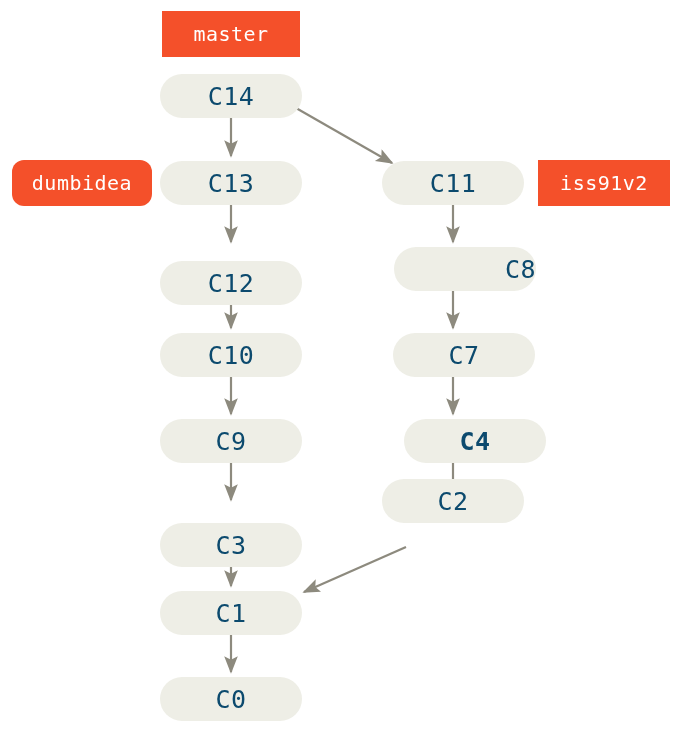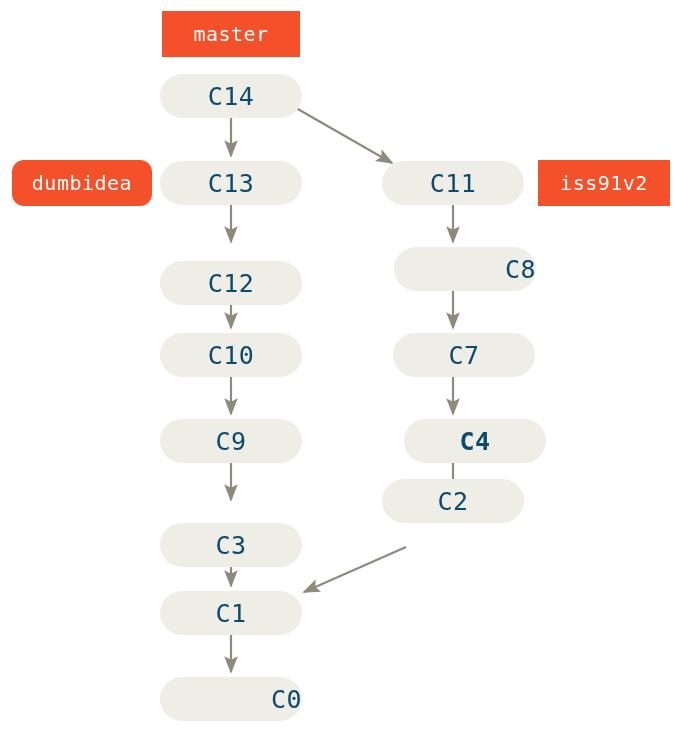--- a/index.html
+++ b/index.html
@@ -118,21 +118,21 @@
   </div>
   <div class="commit-node" style="left:160px; top:419px;">
     <span class="commit-label">C9</span>
   </div>
   <div class="commit-node" style="left:160px; top:523px;">
     <span class="commit-label">C3</span>
   </div>
   <div class="commit-node" style="left:160px; top:591px;text-align:right;">
     <span class="commit-label">C1</span>
   </div>
-  <div class="commit-node" style="left:160px; top:677px;justify-content:flex-end;">
+  <div class="commit-node" style="left:160px; top:677px;">
     <span class="commit-label">C0</span>
   </div>
 
   <div class="commit-node" style="left:382px; top:161px;">
     <span class="commit-label">C11</span>
   </div>
   <div class="commit-node" style="left:394px; top:247px;justify-content:flex-end;">
     <span class="commit-label">C8</span>
   </div>
   <div class="commit-node" style="left:393px; top:333px;">

